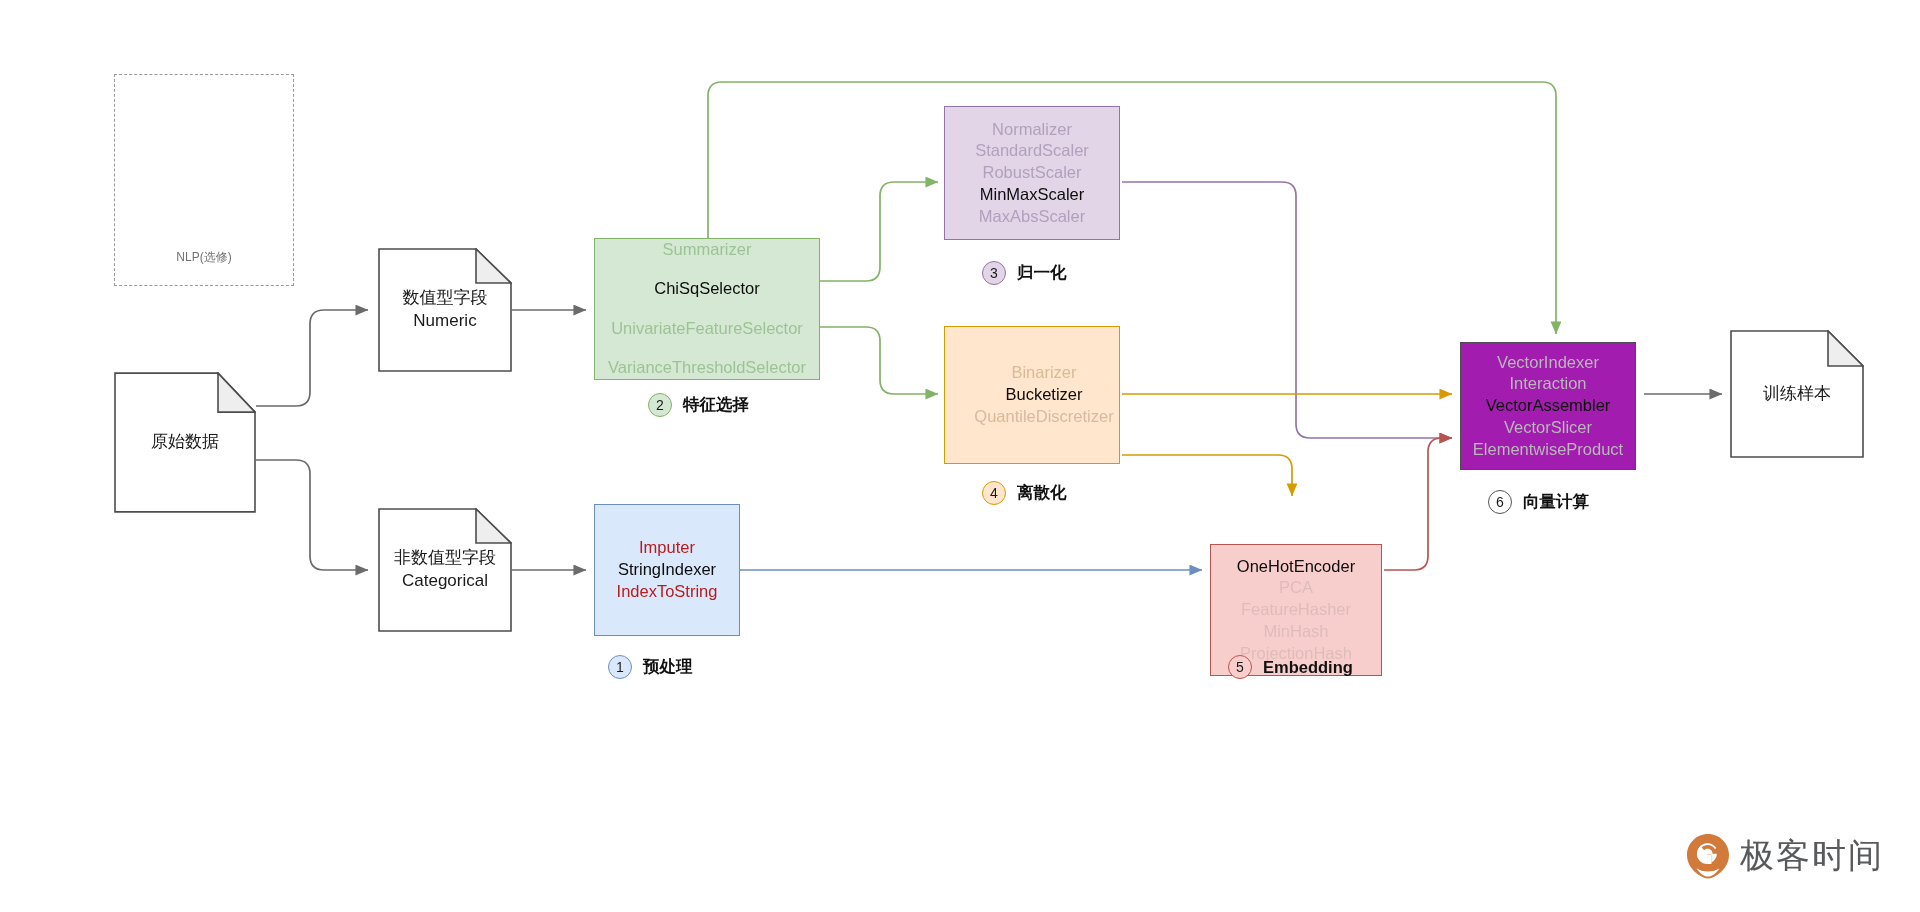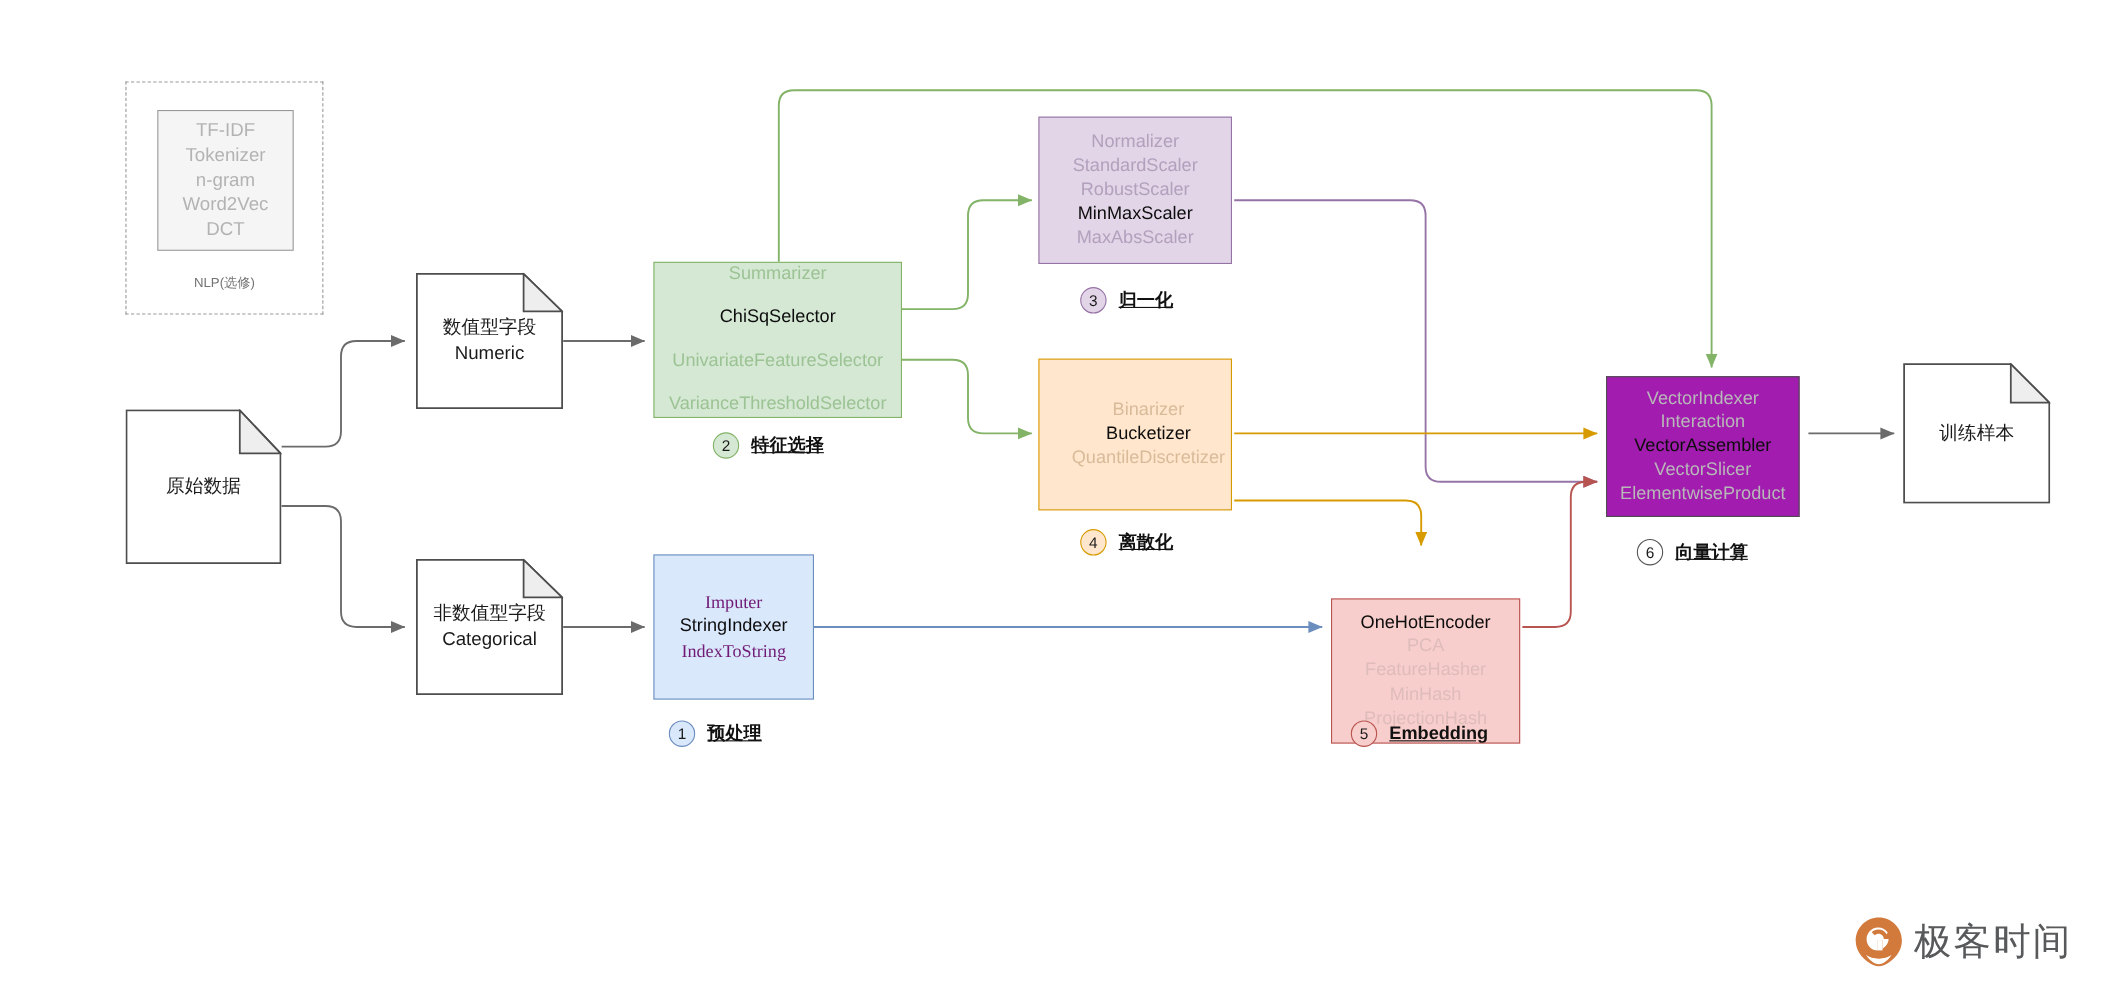--- a/index.html
+++ b/index.html
@@ -31,30 +31,30 @@
 
   .box-green{background:#d5e8d4;border-color:#82b366;}
   .box-green .ln.dim{color:#9cc394;}
   .box-purple{background:#e1d5e7;border-color:#9673a6;}
   .box-purple .ln.dim{color:#b3a0bd;}
   .box-orange{background:#ffe6cc;border-color:#d79b00;padding-left:24px;}
   .box-orange .ln.dim{color:#d9bb9a;}
   .box-red{background:#f8cecc;border-color:#b85450;margin-top:40px;}
   .box-red .ln.dim{color:#debcba;}
   .box-blue{background:#dae8fc;border-color:#6c8ebf;}
-  .box-blue .ln.dim{color:#701a75;font-family:Liberation Serif, serif;}
+  .box-blue .ln.dim{color:#b91c1c;}
   .box-gray{background:#f5f5f5;border:1.4px solid #999999;}
   .box-gray .ln{color:#b3b3b3;font-size:17px;}
 
   
   .cap{position:absolute;display:flex;align-items:center;gap:11px;white-space:nowrap;}
   .cap .circ{width:24px;height:24px;border-radius:50%;border:1.6px solid;
              display:flex;align-items:center;justify-content:center;
              font-size:14px;color:#1a1a1a;box-sizing:border-box;}
-  .cap .ctxt{font-size:16.5px;color:#111;font-weight:bold;text-decoration:underline;}
+  .cap .ctxt{font-size:16.5px;color:#111;font-weight:bold;}
 
   .cap.c-green .circ{background:#d5e8d4;border-color:#82b366;}
   .cap.c-purple .circ{background:#e1d5e7;border-color:#9673a6;}
   .cap.c-orange .circ{background:#ffe6cc;border-color:#d79b00;}
   .cap.c-red .circ{background:#f8cecc;border-color:#b85450;}
   .cap.c-blue .circ{background:#dae8fc;border-color:#6c8ebf;}
   .cap.c-plain .circ{background:#ffffff;border-color:#555555;}
 
   
   .group-dashed{position:absolute;box-sizing:border-box;border:1.5px dashed #9a9a9a;
@@ -114,27 +114,20 @@
 
     <path d="M740,570 L1202,570" fill="none" stroke="#6c8ebf" stroke-width="1.7" marker-end="url(#ah-blue)"></path>
 
     <path d="M1384,570 L1414,570 Q1428,570 1428,556 L1428,452 Q1428,438 1442,438 L1452,438" fill="none" stroke="#b85450" stroke-width="1.7" marker-end="url(#ah-red)"></path>
 
     <path d="M1644,394 L1722,394" fill="none" stroke="#6b6b6b" stroke-width="1.7" marker-end="url(#ah-gray)"></path>
   </svg>
 
   <div class="group-dashed" style="left:114px;top:74px;width:180px;height:212px;"></div>
 
-  <div class="pbox box-gray" style="left:143px;top:100px;width:124px;height:128px;">
-    <div class="ln">TF-IDF</div>
-    <div class="ln">Tokenizer</div>
-    <div class="ln">n-gram</div>
-    <div class="ln">Word2Vec</div>
-    <div class="ln">DCT</div>
-  </div>
 
   <div class="group-label" style="left:114px;top:249px;width:180px;">NLP(选修)</div>
 
   <div class="doc" style="left:114px;top:372px;width:142px;height:141px;">
     <svg class="docsvg" viewBox="0 0 142 130" preserveAspectRatio="none">
       <path d="M1,1 L104,1 L141,37 L141,129 L1,129 Z" fill="#ffffff" stroke="#4d4d4d" stroke-width="1.6"></path>
       <path d="M104,1 L104,37 L141,37 Z" fill="#eeeeee" stroke="#4d4d4d" stroke-width="1.6"></path>
     </svg>
     <div class="doclabel">
       <div>原始数据</div>

